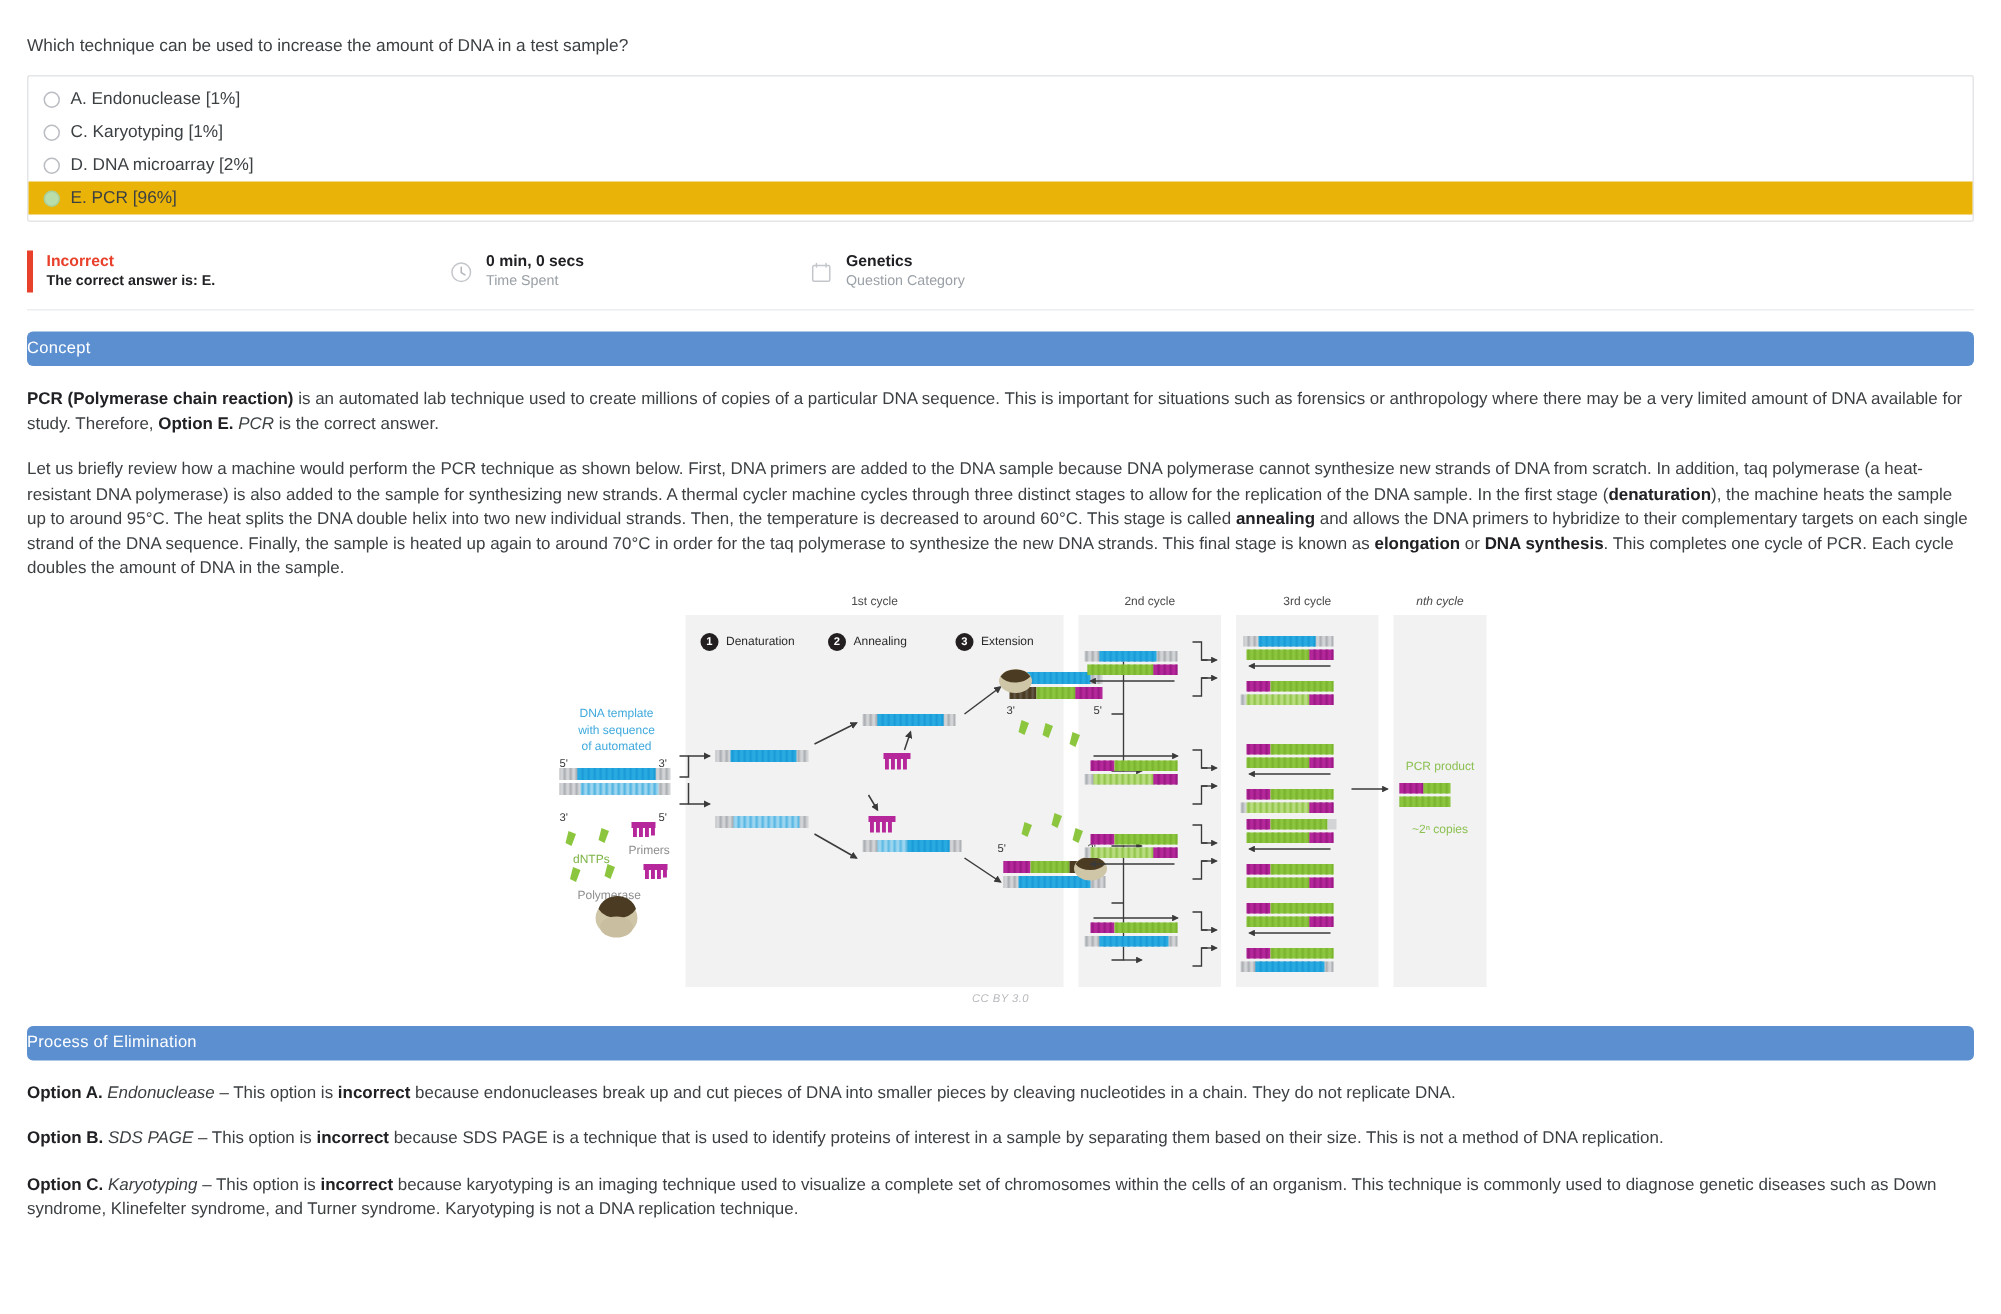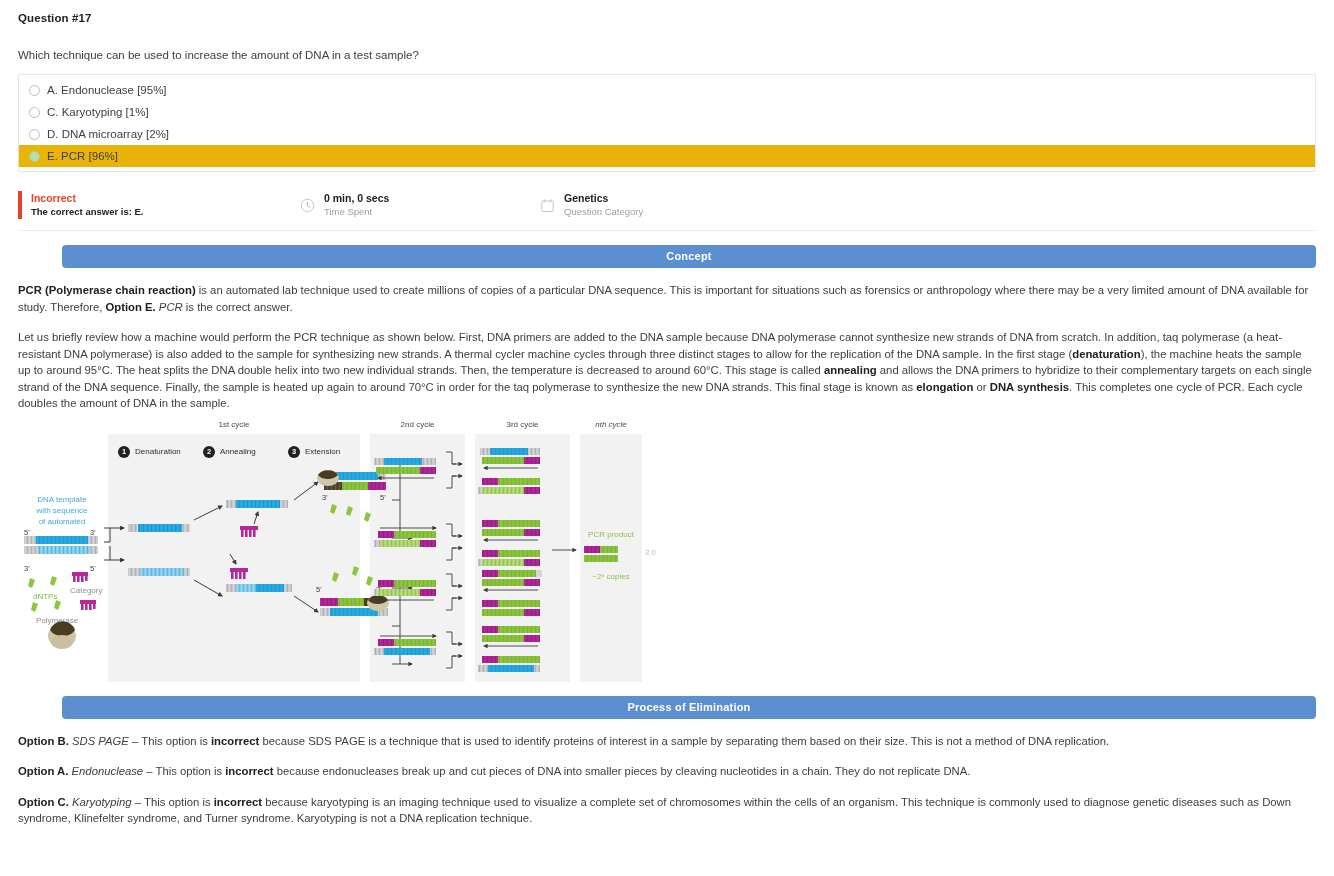--- a/index.html
+++ b/index.html
@@ -102,46 +102,44 @@
     line-height: 14px;
   }
   .stat-result .stat-bot { color: #202124; font-weight: bold; font-size: 9.5px; }
   .stat-pct  { width: 264px; }
   .stat-time { width: 240px; }
 
   
   .section-bar {
     background: #5b8fd0;
     color: #fff;
-    text-align: center;
     font-size: 11px;
-    font-weight: bold;
+    font-weight: normal;
     padding: 5px 0 6px;
     border-radius: 4px;
     margin-top: 14px;
     letter-spacing: .2px;
-    margin-left: 44px;
   }
 
   
   .para {
     font-size: 11.3px;
     line-height: 16.5px;
     color: #3c4043;
     margin-top: 14px;
     text-align: left;
   }
   .para b { font-weight: bold; color: #202124; }
   .para i { font-style: italic; }
 
   
   .figure-wrap {
     margin-top: 8px;
     display: flex;
-    flex-direction: row;
+    flex-direction: column;
     align-items: center;
   }
   .figure {
     position: relative;
     width: 600px;
     height: 262px;
   }
   .fig-caption {
     font-size: 7.5px;
     font-style: italic;
@@ -195,28 +193,27 @@
   .lbl-poly  { color: #8e8e8e; font-size: 8px; }
   .prod-lbl  { position:absolute; font-size: 8px; color:#8cc152; text-align:center; }
 
   svg.fig-svg { position: absolute; left: 0; top: 0; }
 </style>
 </head>
 <body>
 
 <div class="page">
 
-  <div class="q-title">Question #17</div>
 
   <div class="q-stem">Which technique can be used to increase the amount of DNA in a test sample?</div>
 
   <div class="options-box">
     <div class="option-row">
       <span class="radio"></span>
-      <span>A. Endonuclease [95%]</span>
+      <span>A. Endonuclease [1%]</span>
     </div>
     <div class="option-row">
       <span class="radio"></span>
       <span>C. Karyotyping [1%]</span>
     </div>
     <div class="option-row">
       <span class="radio"></span>
       <span>D. DNA microarray [2%]</span>
     </div>
     <div class="option-row correct">
@@ -299,21 +296,21 @@
         <div>with sequence</div>
         <div>of automated</div>
       </div>
 
       <div class="lbl" style="left:6px; top:108px;">5'</div>
       <div class="lbl" style="left:72px; top:108px;">3'</div>
       <div class="lbl" style="left:6px; top:144px;">3'</div>
       <div class="lbl" style="left:72px; top:144px;">5'</div>
 
       <div class="lbl-dntp" style="position:absolute; left:15px; top:172px;">dNTPs</div>
-      <div class="lbl-prim" style="position:absolute; left:52px; top:166px;">Category</div>
+      <div class="lbl-prim" style="position:absolute; left:52px; top:166px;">Primers</div>
       <div class="lbl-poly" style="position:absolute; left:18px; top:196px;">Polymerase</div>
 
       <div class="prod-lbl" style="left:562px; top:110px; width:62px;">PCR product</div>
       <div class="prod-lbl" style="left:562px; top:152px; width:62px;">~2ⁿ copies</div>
 
       <svg class="fig-svg" width="600" height="262" viewBox="0 0 600 262">
         <defs>
           <pattern id="tGray" width="4" height="8" patternUnits="userSpaceOnUse">
             <rect width="1.7" height="8" x="0.6" fill="#aeb1b5"></rect>
           </pattern>
@@ -652,21 +649,21 @@
           <rect x="602" y="135" width="16" height="7" fill="#b5279b"></rect>
             <rect x="602" y="135" width="16" height="7" fill="url(#tMag)"></rect>
         </g>
       </svg>
     </div>
     <div class="fig-caption">CC BY 3.0</div>
   </div>
 
   <div class="section-bar">Process of Elimination</div>
 
+  <div class="para"><b>Option A.</b><i> Endonuclease </i><span>– This option is </span><b>incorrect</b><span> because endonucleases break up and cut pieces of DNA into smaller pieces by cleaving nucleotides in a chain. They do not replicate DNA.</span></div>
+
   <div class="para"><b>Option B.</b><i> SDS PAGE </i><span>– This option is </span><b>incorrect</b><span> because SDS PAGE is a technique that is used to identify proteins of interest in a sample by separating them based on their size. This is not a method of DNA replication.</span></div>
 
-  <div class="para"><b>Option A.</b><i> Endonuclease </i><span>– This option is </span><b>incorrect</b><span> because endonucleases break up and cut pieces of DNA into smaller pieces by cleaving nucleotides in a chain. They do not replicate DNA.</span></div>
-
   <div class="para"><b>Option C.</b><i> Karyotyping </i><span>– This option is </span><b>incorrect</b><span> because karyotyping is an imaging technique used to visualize a complete set of chromosomes within the cells of an organism. This technique is commonly used to diagnose genetic diseases such as Down syndrome, Klinefelter syndrome, and Turner syndrome. Karyotyping is not a DNA replication technique.</span></div>
 
   <div class="para"></div>
 
 </div>
 
 </body></html>

